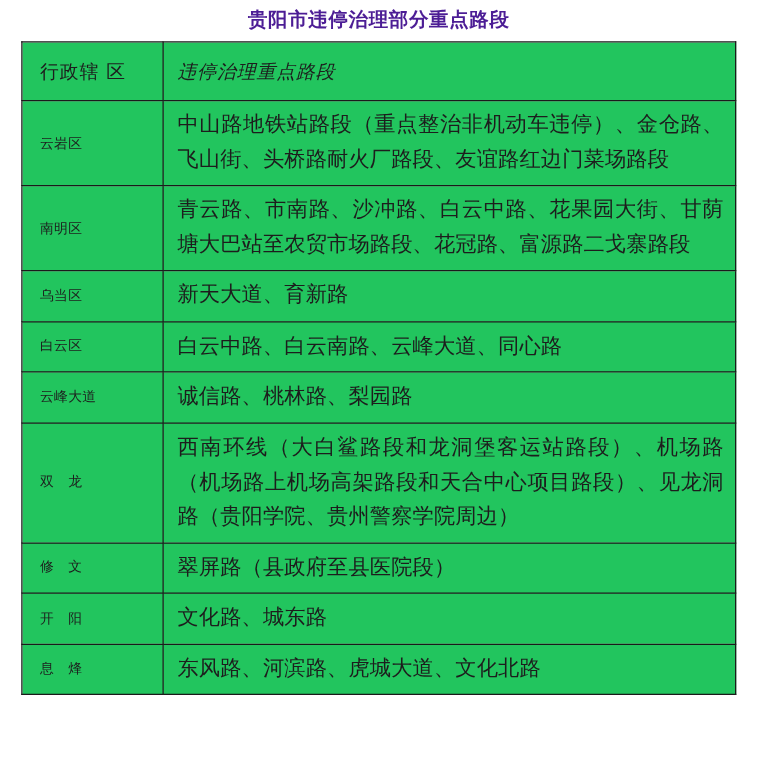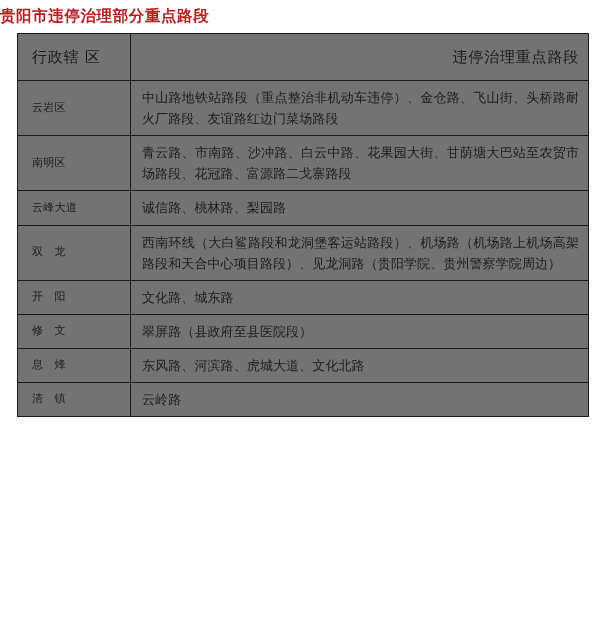--- a/index.html
+++ b/index.html
@@ -21,24 +21,24 @@
     width: 606px;
     height: 627px;
     box-sizing: border-box;
   }
 
   .doc-title {
     position: absolute;
     top: 6px;
     left: 0;
     width: 606px;
-    text-align: left;
+    text-align: center;
     font-size: 15.5px;
     letter-spacing: 0.6px;
-    color: #b91c1c;
+    color: #4c1d95;
     font-weight: 600;
     white-space: nowrap;
   }
 
   .table-wrap {
     position: absolute;
     top: 33px;
     left: 17px;
     width: 571px;
   }
@@ -46,56 +46,57 @@
   table.routes {
     border-collapse: collapse;
     width: 571px;
     table-layout: fixed;
   }
 
   table.routes td {
     border: 1px solid #1a1a1a;
     vertical-align: middle;
     padding: 0;
-    background: #737373;
+    background: #22c55e;
   }
 
   col.c-district { width: 113px; }
   col.c-roads    { width: 458px; }
 
   .district-cell {
     padding: 7px 0 7px 14px;
     font-size: 11px;
     line-height: 1.5;
     color: #1d1d1d;
     white-space: nowrap;
     letter-spacing: 0.3px;
   }
 
   .roads-cell {
     padding: 6px 9px 6px 11px;
-    font-size: 13px;
+    font-size: 17px;
     line-height: 1.62;
     color: #1d1d1d;
     text-align: justify;
     text-justify: inter-character;
     word-break: break-all;
     letter-spacing: 0.1px;
   }
 
   .head-row .district-cell,
   .head-row .roads-cell {
     font-size: 15px;
     padding-top: 11px;
     padding-bottom: 11px;
   }
   .head-row .roads-cell {
-    text-align: right;
+    text-align: left;
     white-space: nowrap;
     letter-spacing: 0.8px;
+    font-style: italic;
   }
   .head-row .district-cell {
     letter-spacing: 0.8px;
   }
 
   
   .district-cell.spaced {
     letter-spacing: 0.3px;
   }
 </style>
@@ -133,21 +134,37 @@
 
         <tr>
           <td>
             <div class="district-cell">南明区</div>
           </td>
           <td>
             <div class="roads-cell">青云路、市南路、沙冲路、白云中路、花果园大街、甘荫塘大巴站至农贸市场路段、花冠路、富源路二戈寨路段</div>
           </td>
         </tr>
 
-
+        <tr>
+          <td>
+            <div class="district-cell">乌当区</div>
+          </td>
+          <td>
+            <div class="roads-cell">新天大道、育新路</div>
+          </td>
+        </tr>
+
+        <tr>
+          <td>
+            <div class="district-cell">白云区</div>
+          </td>
+          <td>
+            <div class="roads-cell">白云中路、白云南路、云峰大道、同心路</div>
+          </td>
+        </tr>
 
 
 
         <tr>
           <td>
             <div class="district-cell">云峰大道</div>
           </td>
           <td>
             <div class="roads-cell">诚信路、桃林路、梨园路</div>
           </td>
@@ -157,51 +174,43 @@
           <td>
             <div class="district-cell spaced">双　龙</div>
           </td>
           <td>
             <div class="roads-cell">西南环线（大白鲨路段和龙洞堡客运站路段）、机场路（机场路上机场高架路段和天合中心项目路段）、见龙洞路（贵阳学院、贵州警察学院周边）</div>
           </td>
         </tr>
 
         <tr>
           <td>
+            <div class="district-cell spaced">修　文</div>
+          </td>
+          <td>
+            <div class="roads-cell">翠屏路（县政府至县医院段）</div>
+          </td>
+        </tr>
+
+        <tr>
+          <td>
             <div class="district-cell spaced">开　阳</div>
           </td>
           <td>
             <div class="roads-cell">文化路、城东路</div>
           </td>
         </tr>
 
         <tr>
           <td>
-            <div class="district-cell spaced">修　文</div>
-          </td>
-          <td>
-            <div class="roads-cell">翠屏路（县政府至县医院段）</div>
-          </td>
-        </tr>
-
-        <tr>
-          <td>
             <div class="district-cell spaced">息　烽</div>
           </td>
           <td>
             <div class="roads-cell">东风路、河滨路、虎城大道、文化北路</div>
           </td>
         </tr>
 
-        <tr>
-          <td>
-            <div class="district-cell spaced">清　镇</div>
-          </td>
-          <td>
-            <div class="roads-cell">云岭路</div>
-          </td>
-        </tr>
 
       </tbody>
     </table>
   </div>
 
 </div>
 
 </body></html>

